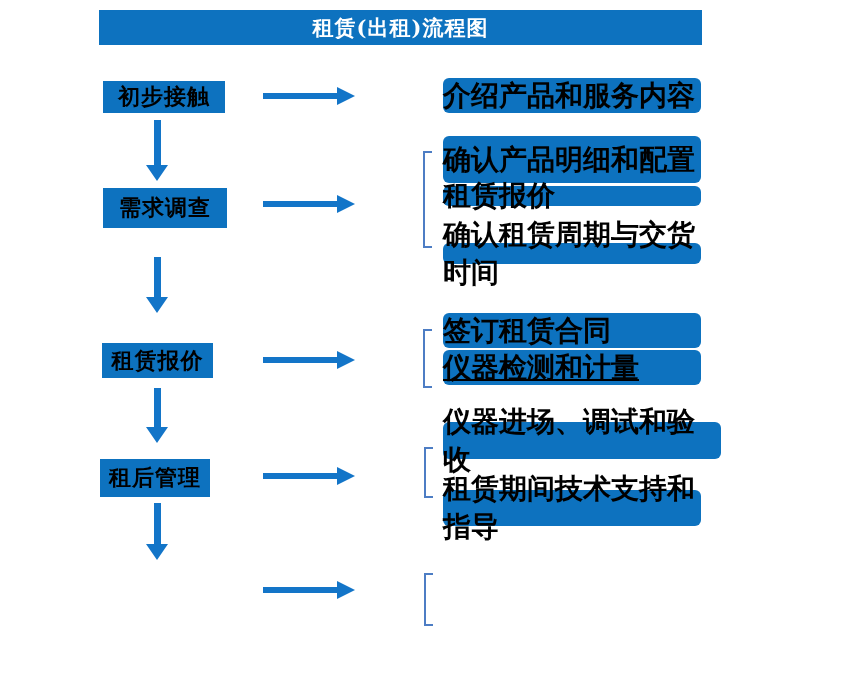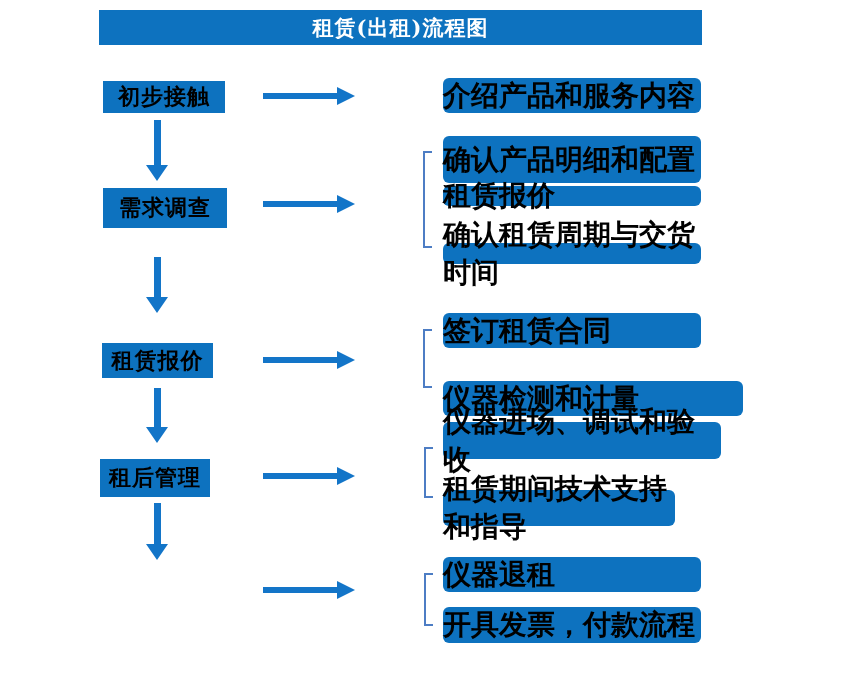--- a/index.html
+++ b/index.html
@@ -88,25 +88,23 @@
   <div class="box lbox" style="left:103px; top:81px;  width:122px; height:32px;">初步接触</div>
   <div class="box lbox" style="left:103px; top:188px; width:124px; height:40px;">需求调查</div>
   <div class="box lbox" style="left:102px; top:343px; width:111px; height:35px;">租赁报价</div>
   <div class="box lbox" style="left:100px; top:459px; width:110px; height:38px;font-family:Liberation Mono, monospace;">租后管理</div>
 
   <div class="box rbox" style="left:443px; top:78px;  width:258px; height:35px;">介绍产品和服务内容</div>
   <div class="box rbox" style="left:443px; top:136px; width:258px; height:47px;">确认产品明细和配置</div>
   <div class="box rbox" style="left:443px; top:186px; width:258px; height:20px;">租赁报价</div>
   <div class="box rbox" style="left:443px; top:243px; width:258px; height:21px;">确认租赁周期与交货时间</div>
   <div class="box rbox" style="left:443px; top:313px; width:258px; height:35px;">签订租赁合同</div>
-  <div class="box rbox" style="left:443px; top:381px; width:300px; height:35px;">仪器检测和计量</div>
+  <div class="box rbox" style="left:443px; top:350px; width:258px; height:35px;text-decoration:underline;">仪器检测和计量</div>
   <div class="box rbox" style="left:443px; top:422px; width:278px; height:37px;">仪器进场、调试和验收</div>
-  <div class="box rbox" style="left:443px; top:490px; width:232px; height:36px;">租赁期间技术支持和指导</div>
-  <div class="box rbox" style="left:443px; top:557px; width:258px; height:35px;">仪器退租</div>
-  <div class="box rbox" style="left:443px; top:607px; width:258px; height:36px;">开具发票，付款流程</div>
+  <div class="box rbox" style="left:443px; top:490px; width:258px; height:36px;">租赁期间技术支持和指导</div>
 
   <div class="harrow" style="left:263px; top:87px;">
     <div class="shaft"></div>
     <div class="head"></div>
   </div>
   <div class="harrow" style="left:263px; top:195px;">
     <div class="shaft"></div>
     <div class="head"></div>
   </div>
   <div class="harrow" style="left:263px; top:351px;">

